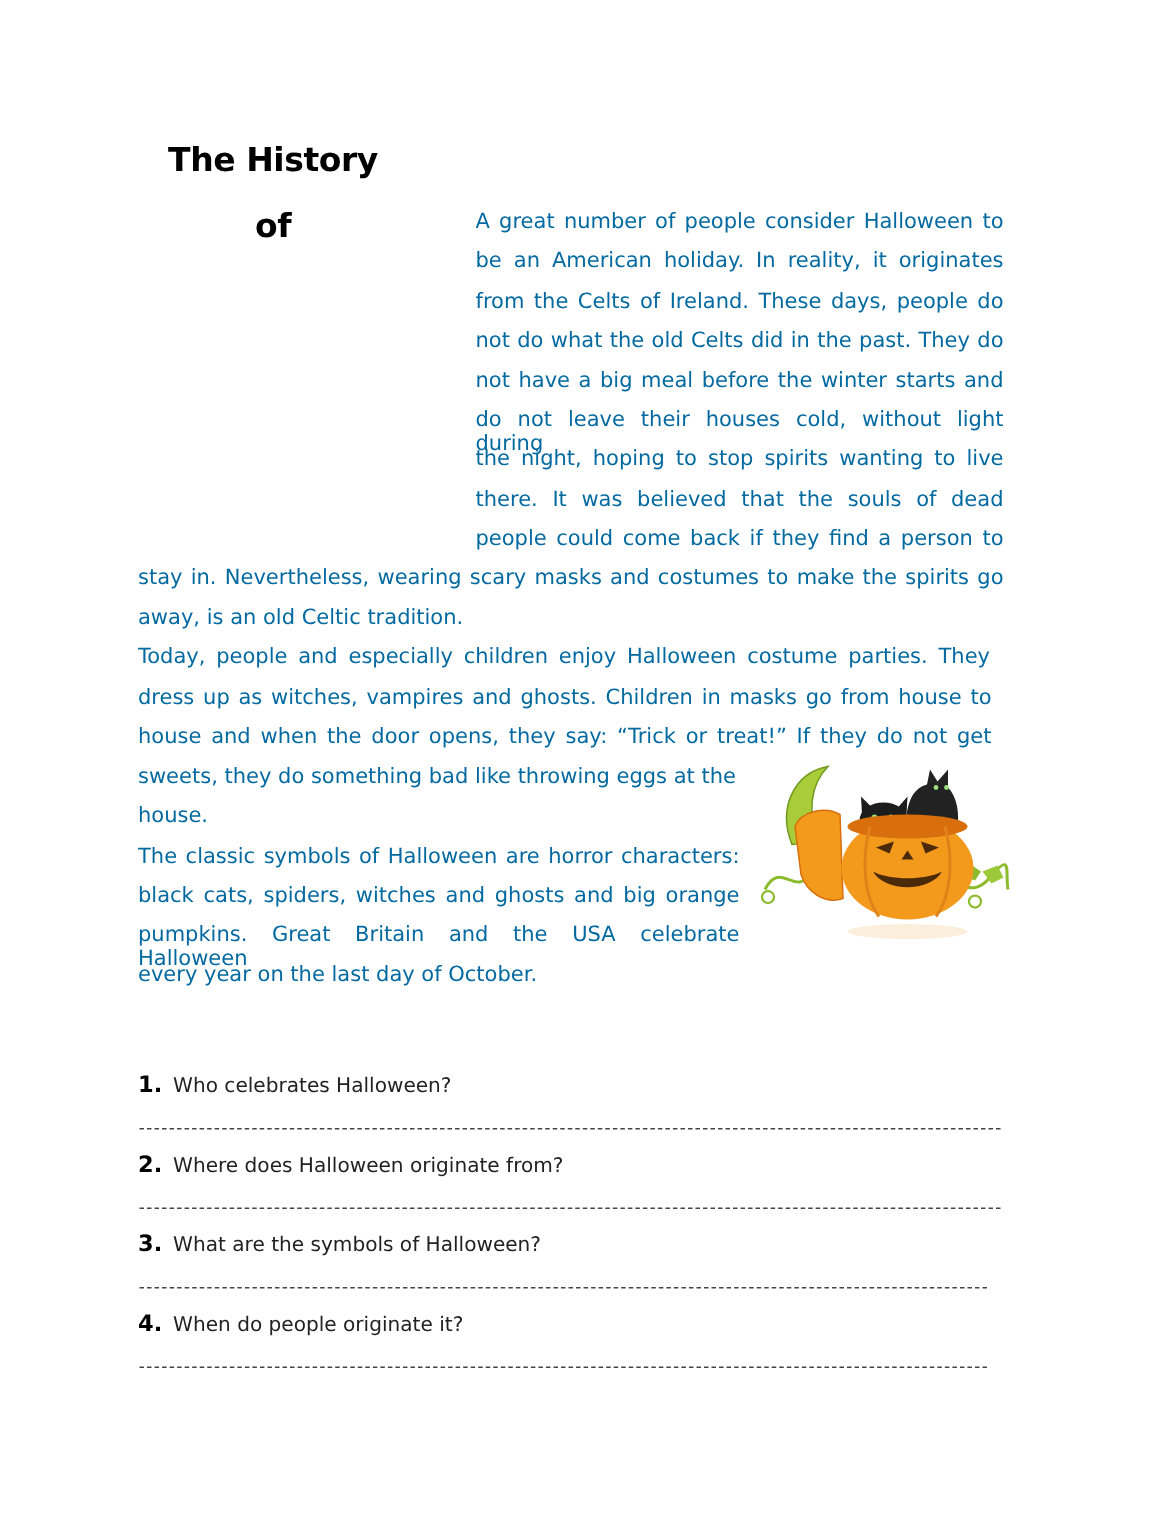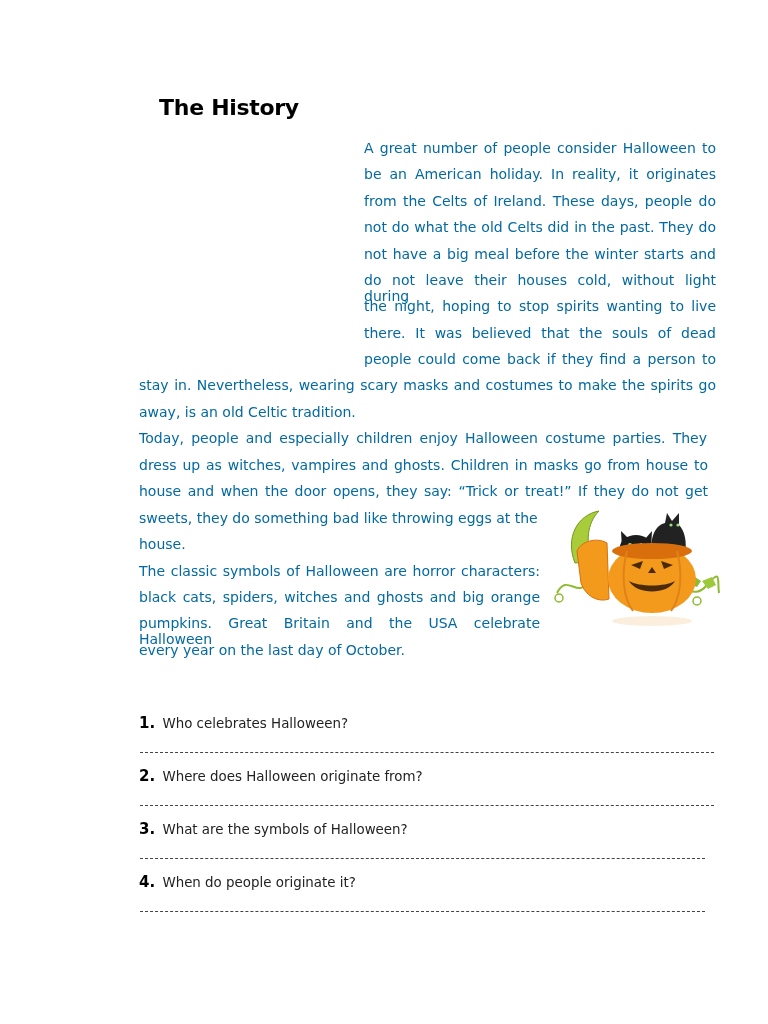--- a/index.html
+++ b/index.html
@@ -1,18 +1,18 @@
 <!DOCTYPE html>
 <html><head>
 <meta charset="utf-8">
 <style>
   html, body { margin: 0; padding: 0; background: #ffffff; }
   body { width: 768px; height: 1024px; position: relative; overflow: hidden;
          font-family: "DejaVu Sans", sans-serif; color: #1a1a1a; }
-  .page { position: absolute; left: 0; top: 0; width: 684px; height: 1024px; background: #fff; margin-left: 47px; }
+  .page { position: absolute; left: 0; top: 0; width: 684px; height: 1024px; background: #fff; }
 
   .title-block { position: absolute; left: 92px; top: 88px; width: 180px; text-align: center;
                  font-family: "DejaVu Sans", sans-serif; font-weight: bold; font-size: 22px;
                  color: #000; letter-spacing: -0.3px; }
   .title-block div { height: 44px; line-height: 40px; }
   .line { position: absolute; white-space: nowrap; font-size: 14px; color: #0369a1; }
   .just { text-align: justify; text-align-last: justify; white-space: normal; }
 
   .bold-instr { position: absolute; left: 92px; top: 666px; font-weight: bold; font-size: 13.8px; color: #000; }
 
@@ -22,20 +22,21 @@
 
   .image { position: absolute; left: 500px; top: 503px; width: 176px; height: 128px; }
 </style>
 </head>
 <body>
 
 <div class="page">
 
   <div class="title-block">
     <div>The History</div>
+    <div>of</div>
   </div>
 
   <div>
     <div class="line just" style="left:317px; top:140px; width:352px;">A great number of people consider Halloween to</div>
     <div class="line just" style="left:317px; top:166px; width:352px;">be an American holiday. In reality, it originates</div>
     <div class="line just" style="left:317px; top:193px; width:352px;">from the Celts of Ireland. These days, people do</div>
     <div class="line just" style="left:317px; top:219px; width:352px;">not do what the old Celts did in the past. They do</div>
     <div class="line just" style="left:317px; top:246px; width:352px;">not have a big meal before the winter starts and</div>
     <div class="line just" style="left:317px; top:272px; width:352px;">do not leave their houses cold, without light during</div>
     <div class="line just" style="left:317px; top:298px; width:352px;">the night, hoping to stop spirits wanting to live</div>

